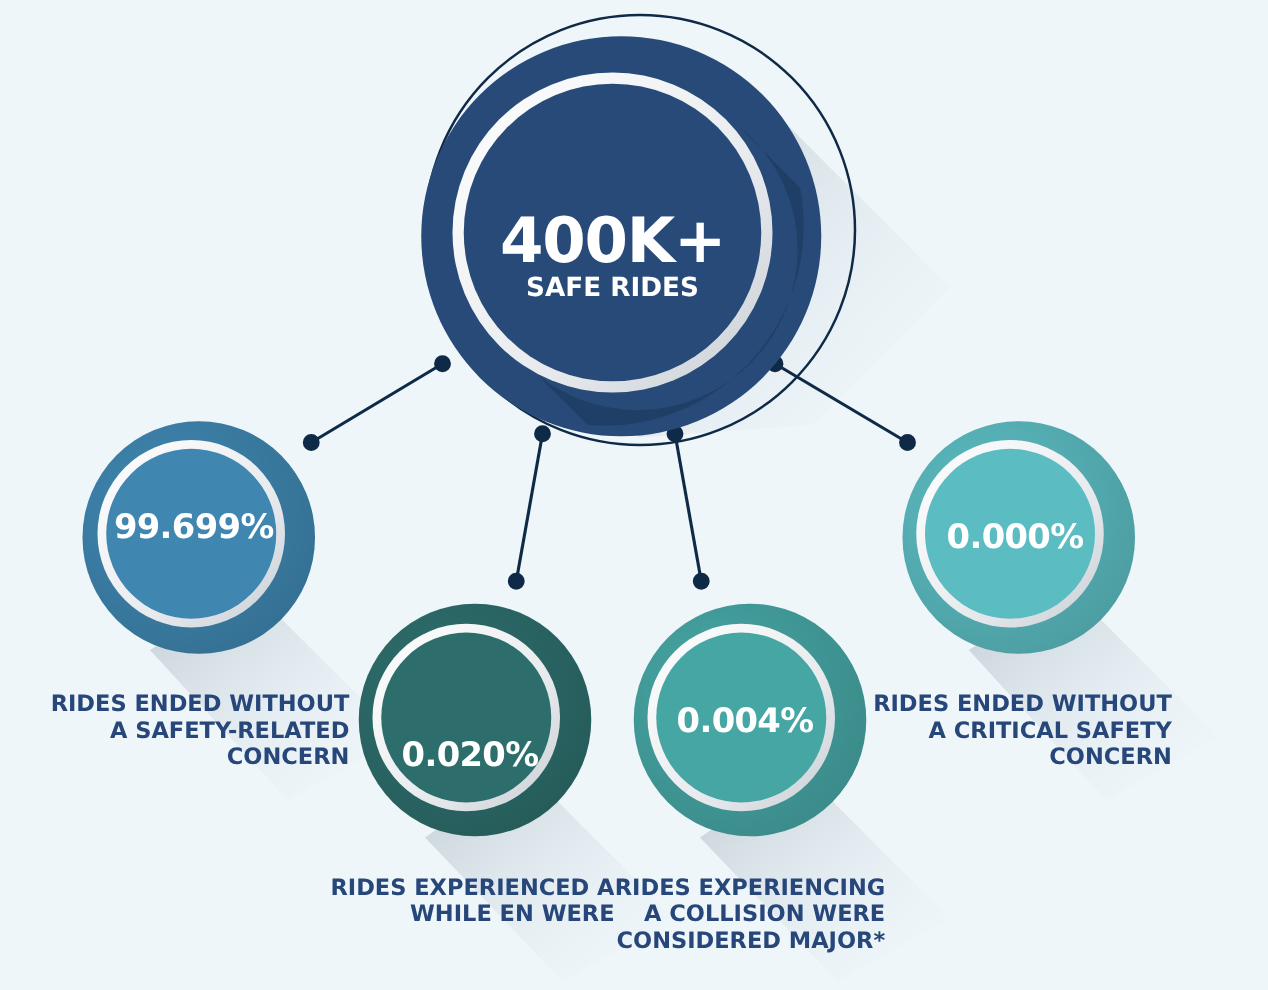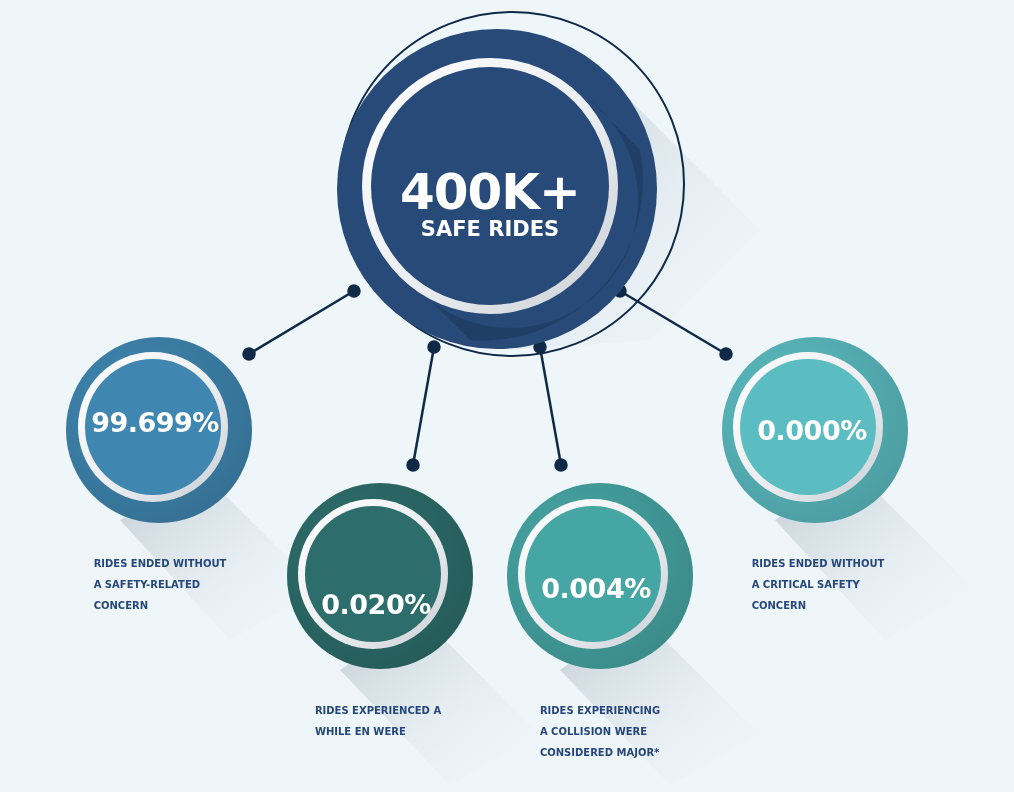--- a/index.html
+++ b/index.html
@@ -13,21 +13,21 @@
   .stat-text {
     position: absolute; color: #ffffff; font-weight: bold;
     text-align: center; white-space: nowrap;
     transform: translate(-50%, -50%);
   }
   .big-value { font-size: 50px; letter-spacing: -1px; line-height: 1; }
   .big-sub { font-size: 21px; line-height: 1.2; }
   .small-value { font-size: 27px; letter-spacing: -0.5px; }
   .caption {
     position: absolute; color: #27477a; font-weight: bold;
-    font-size: 10px; line-height: 21px; text-align: left;
+    font-size: 18px; line-height: 21px; text-align: right;
     transform: translateX(-50%); white-space: nowrap;
     font-family: "DejaVu Sans", sans-serif;
   }
 </style>
 </head>
 <body>
 
 <svg class="diagram" width="1014" height="792" viewBox="0 0 1014 792">
   <defs>
     <linearGradient id="shadowGrad" x1="0" y1="0" x2="1" y2="1">
@@ -106,21 +106,21 @@
   </g>
 </svg>
 
 <div class="stat-text" style="left:490px; top:205px;">
   <div class="big-value">400K+</div>
   <div class="big-sub">SAFE RIDES</div>
 </div>
 
 <div class="stat-text small-value" style="left:155px; top:422px;">99.699%</div>
 <div class="stat-text small-value" style="left:376px; top:604px;">0.020%</div>
-<div class="stat-text small-value" style="left:596px; top:577px;margin-top:11px;">0.004%</div>
+<div class="stat-text small-value" style="left:596px; top:577px;">0.004%</div>
 <div class="stat-text small-value" style="left:812px; top:430px;">0.000%</div>
 
 <div class="caption" style="left:160px; top:553px;">
   <div>RIDES ENDED WITHOUT</div>
   <div>A SAFETY-RELATED</div>
   <div>CONCERN</div>
 </div>
 <div class="caption" style="left:378px; top:700px;">
   <div>RIDES EXPERIENCED A</div>
   <div>WHILE EN WERE</div>

